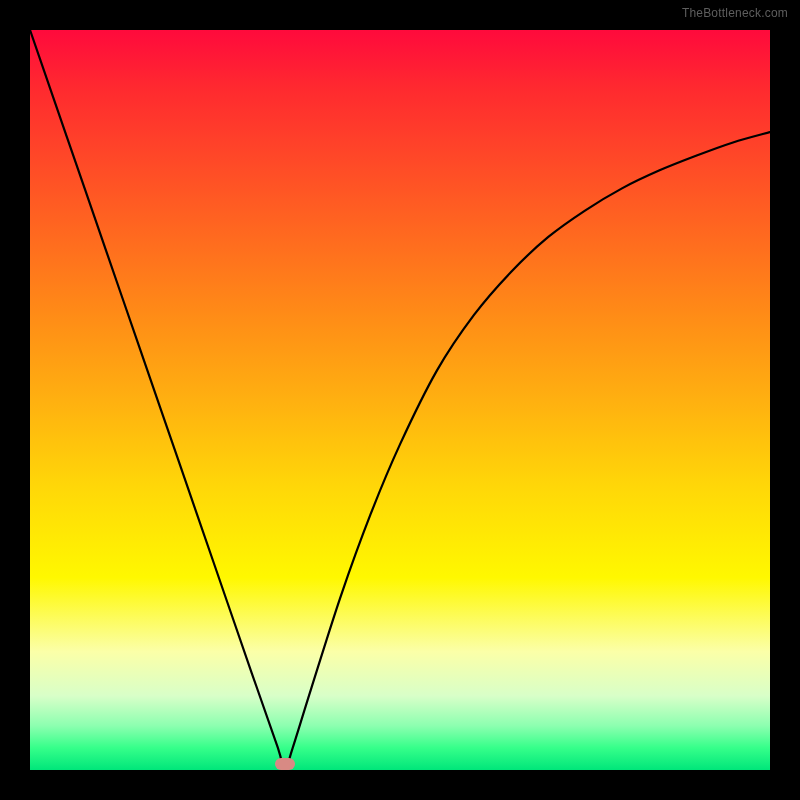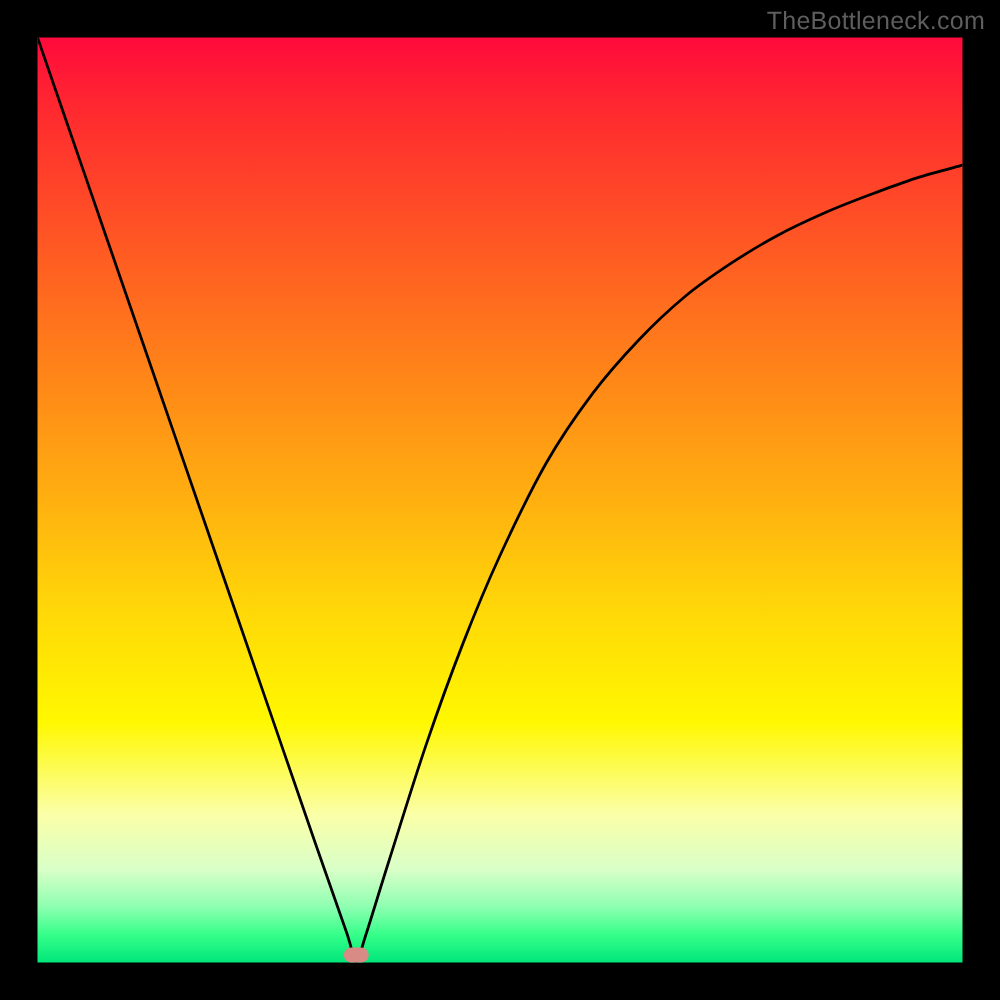--- a/index.html
+++ b/index.html
@@ -37,21 +37,21 @@
       #8dffb0 94%,
       #36ff8a 97%,
       #00e67a 100%
     );
   }
   .watermark {
     position: absolute;
     top: 6px;
     right: 12px;
     color: #5e5e5e;
-    font-size: 20px;
+    font-size: 12px;
     letter-spacing: 0.2px;
     font-weight: 500;
   }
   svg.curve {
     position: absolute;
     left: 0;
     top: 0;
     width: 740px;
     height: 740px;
   }

